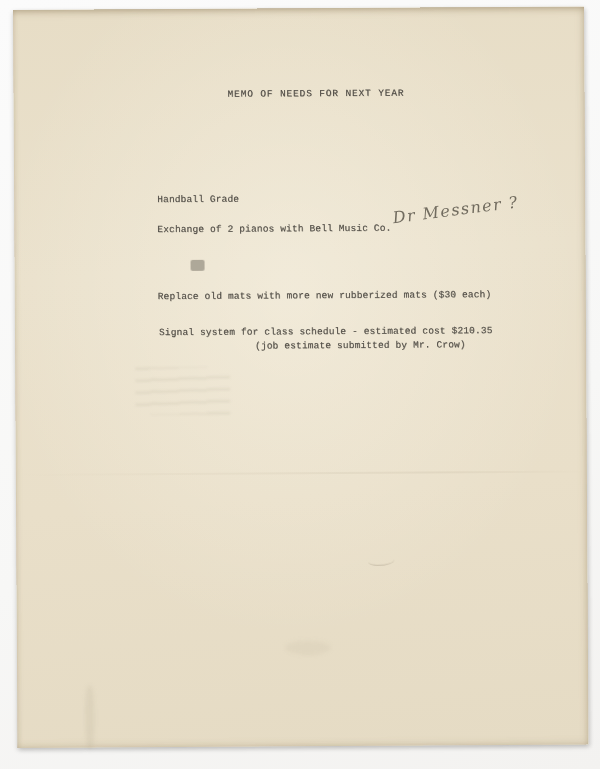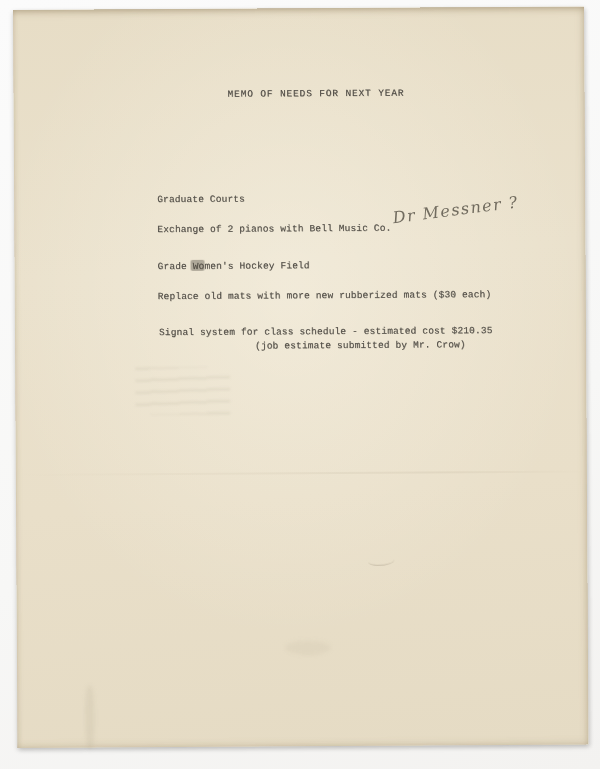--- a/index.html
+++ b/index.html
@@ -112,25 +112,24 @@
 </style>
 </head>
 <body>
 
 <div>
   <div class="paper">
 
     <div class="type memo-title">MEMO OF NEEDS FOR NEXT YEAR</div>
 
 
-    <div class="type l2">Graduate Courts</div>
+    <div class="type l2">Handball Grade</div>
 
     <div class="type l3">Exchange of 2 pianos with Bell Music Co.</div>
 
-    <div class="type l4">Grade Women's Hockey Field</div>
     <div class="overstrike-mark"></div>
 
     <div class="type l5">Replace old mats with more new rubberized mats ($30 each)</div>
 
     <div class="type l6">Signal system for class schedule - estimated cost $210.35</div>
 
     <div class="type l7">(job estimate submitted by Mr. Crow)</div>
 
     <div class="handwriting">Dr Messner ?</div>
 

